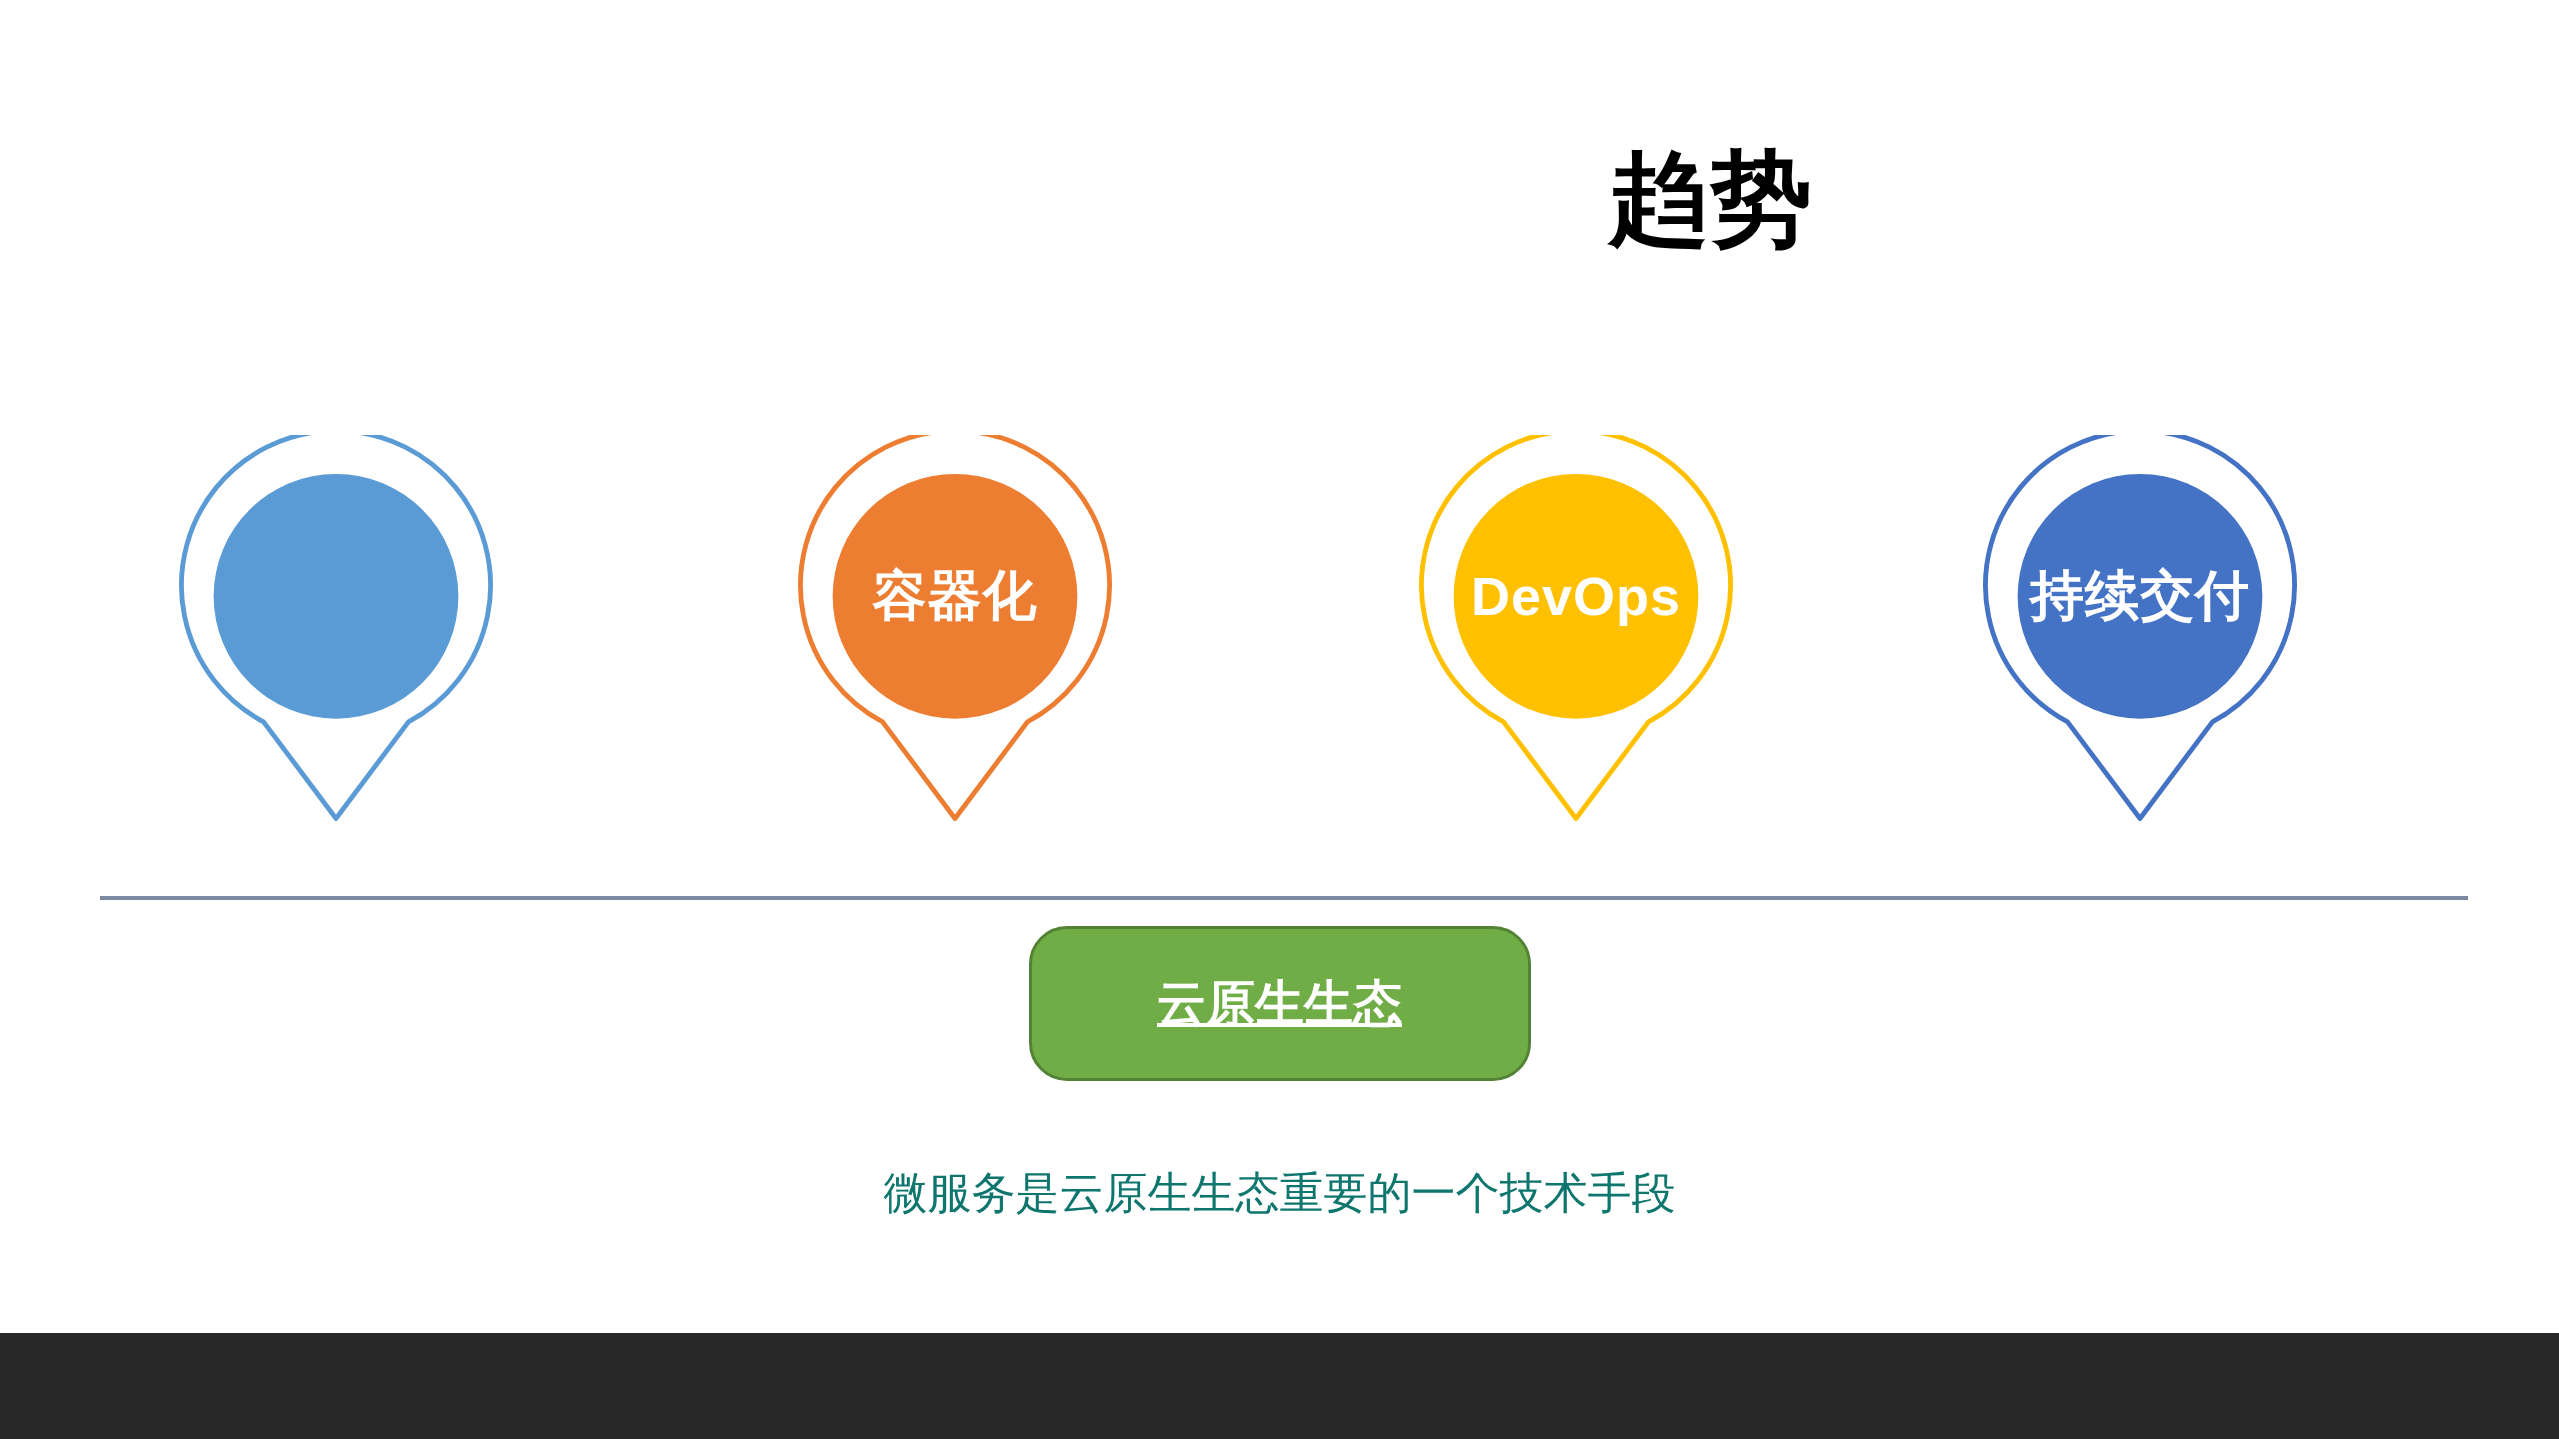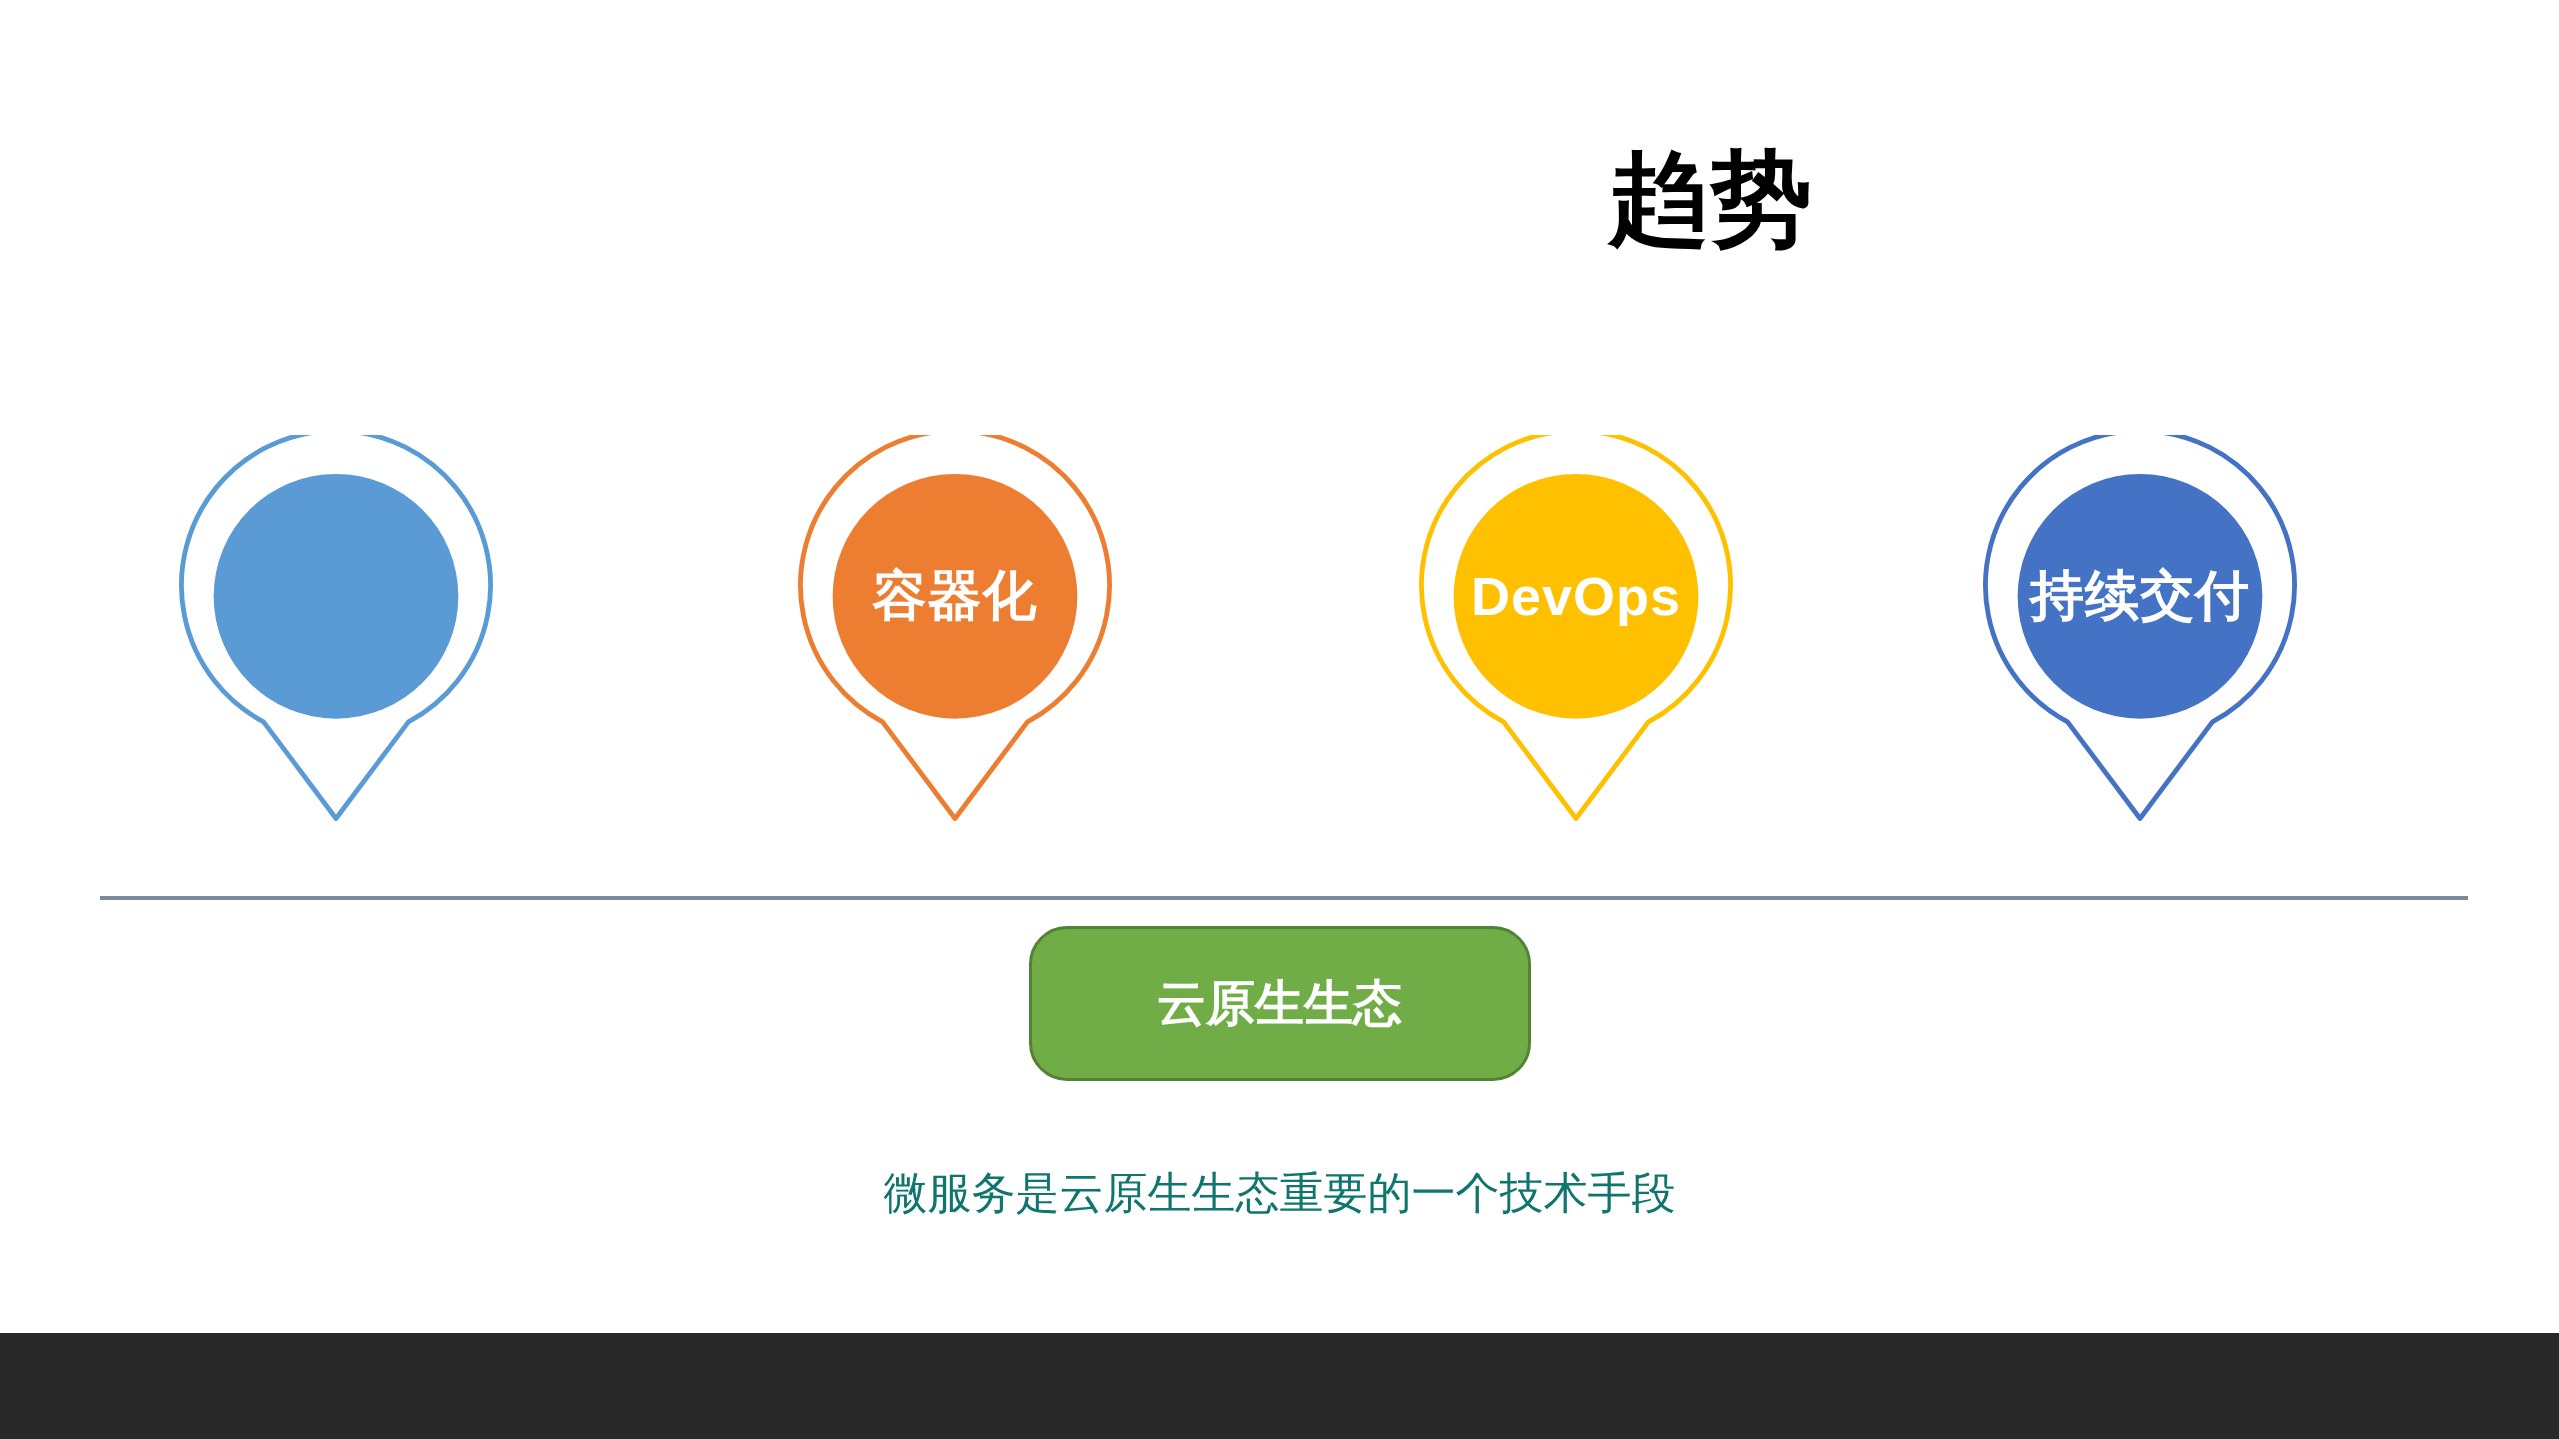--- a/index.html
+++ b/index.html
@@ -58,20 +58,21 @@
     top: 886px; left: 50%;
     transform: translateX(-50%);
     width: 502px; height: 155px;
     background: #70AD47;
     border: 3px solid #548235;
     border-radius: 38px;
     display: flex; align-items: center; justify-content: center;
     color: #ffffff;
     font-size: 49px;
     font-weight: bold;
+    text-decoration: underline;
   }
   .caption {
     position: absolute;
     top: 1124px; left: 50%;
     transform: translateX(-50%);
     font-size: 44px;
     font-weight: normal;
     color: #0f766e;
     white-space: nowrap;
   }

